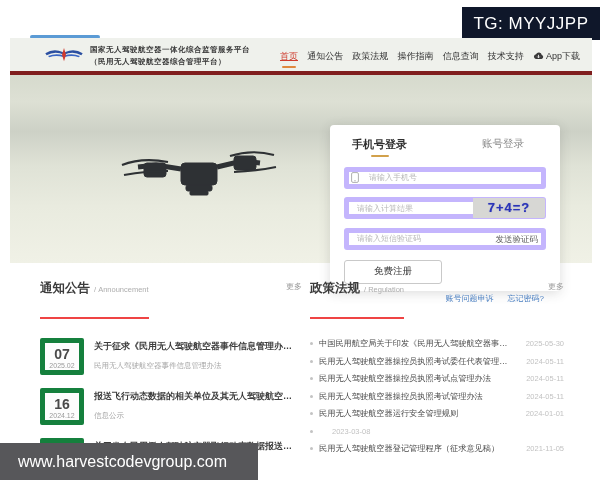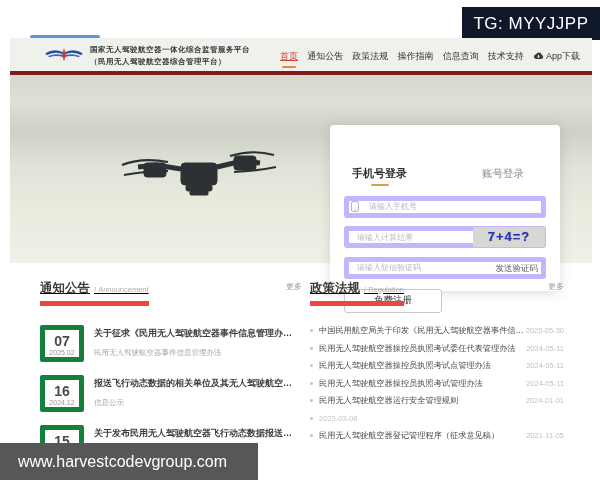--- a/index.html
+++ b/index.html
@@ -34,21 +34,21 @@
   .nav-item .cloud { vertical-align:-1px; margin-right:2px; }
 
   
   .hero { position:absolute; left:0; top:37px; width:582px; height:188px;
     background:linear-gradient(180deg,#d6dacd 0%,#dde0d4 14%,#cdd1c6 30%,#dfe2d6 48%,#e9ebdf 70%,#f0f1e6 100%); }
   .drone { position:absolute; left:108px; top:68px; }
 
   
   .card { position:absolute; left:320px; top:50px; width:230px; height:166px; background:#fff;
     border-radius:4px; box-shadow:0 2px 12px rgba(60,60,60,.18); padding:10px 14px; }
-  .tabs { display:flex; align-items:center; padding:2px 8px 6px 8px; justify-content:space-between;margin-top:29px; }
+  .tabs { display:flex; align-items:flex-start; padding:2px 8px 6px 8px; justify-content:space-between; }
   .tab-active { font-size:11px; font-weight:bold; color:#2f2f2f; position:relative; cursor:pointer; }
   .tab-active::after { content:""; position:absolute; left:50%; transform:translateX(-50%);
     bottom:-5px; width:18px; height:2px; background:#d2a14b; border-radius:1px; }
   .tab-idle { font-size:10.5px; color:#8a8a8a; cursor:pointer; margin-right:14px; }
   .field { position:relative; margin-top:8px; }
   .field input { width:202px; height:22px; border:5px solid #c4b5fd; border-radius:3px;
     font-size:8px; color:#555; padding:0 8px; outline:none; background:#fff;
     font-family:"Liberation Sans","DejaVu Sans",sans-serif; }
   .field input::placeholder { color:#b8b8b8; }
   .field.with-icon input { padding-left:20px; }
@@ -65,42 +65,42 @@
   .btn-dark { background:#3d4043; color:#fff; border:1px solid #3d4043; }
   .btn-light { background:#fff; color:#3a3a3a; border:1px solid #c9c9c9; }
   .link-row { display:flex; justify-content:flex-end; gap:14px; margin-top:9px; padding-right:2px; }
   .link-row span { font-size:8px; color:#4a7fc1; cursor:pointer; }
 
   
   .section { position:absolute; top:240px; }
   .sec-left { left:30px; width:262px; }
   .sec-right { left:300px; width:254px; }
   .sec-head { position:relative; padding-bottom:6px; }
-  .sec-head .underl { display:inline-block; border-bottom:5px solid #ef4444; padding-bottom:4px;text-decoration:underline; }
+  .sec-head .underl { display:inline-block; border-bottom:2px solid #ef4444; padding-bottom:20px; }
   .sec-title { font-size:12.5px; font-weight:bold; color:#3c3c3c; }
   .sec-sub { font-size:7.5px; color:#adadad; margin-left:4px; }
   .more { position:absolute; right:0; top:3px; font-size:8px; color:#9a9a9a; cursor:pointer; }
 
   .ann-item { display:flex; margin-top:13px; cursor:pointer; }
   .date-box { width:44px; height:37px; border:5px solid #15803d; border-radius:2px;
     background:#fdfdfd; text-align:center; flex-shrink:0; padding-top:3px; }
   .date-day { font-size:14px; font-weight:bold; color:#4a4a4a; line-height:16px; }
   .date-mon { font-size:7px; color:#9a9a9a; }
   .ann-text { margin-left:10px; padding-top:2px; overflow:hidden; }
   .ann-title { font-size:9px; font-weight:bold; color:#3d3d3d; white-space:nowrap;
     overflow:hidden; text-overflow:ellipsis; width:198px; }
   .ann-desc { font-size:7.5px; color:#a5a5a5; margin-top:8px; white-space:nowrap;
     overflow:hidden; text-overflow:ellipsis; width:198px; }
 
   .reg-list { margin-top:10px; }
   .reg-row { display:flex; align-items:center; height:17.5px; cursor:pointer; }
   .dot { width:3px; height:3px; border-radius:50%; background:#c3c3c3; flex-shrink:0; margin-right:6px; }
   .reg-title { font-size:8.2px; color:#4a4a4a; white-space:nowrap; overflow:hidden;
     text-overflow:ellipsis; flex:1; }
-  .reg-date { font-size:7.5px; color:#c2c2c2; margin-left:0; flex-shrink:0; }
+  .reg-date { font-size:7.5px; color:#c2c2c2; margin-left:13px; flex-shrink:0; }
 </style>
 </head>
 <body>
 
 <div id="page">
 
   <div class="tg-badge">TG: MYYJJPP</div>
 
   <div class="site">
     <div class="top-accent"></div>
@@ -170,20 +170,24 @@
 
         <div class="field">
           <input type="text" placeholder="请输入短信验证码" style="">
           <span class="send-code">发送验证码</span>
         </div>
 
         <div class="btn-row">
           <div class="btn btn-light">免费注册</div>
         </div>
 
+        <div class="link-row">
+          <span>账号问题申诉</span>
+          <span>忘记密码?</span>
+        </div>
       </div>
     </div>
 
     <div class="section sec-left">
       <div class="sec-head">
         <span class="underl"><span class="sec-title">通知公告</span><span class="sec-sub">/ Announcement</span></span>
         <span class="more">更多</span>
       </div>
 
       <div class="ann-item">

